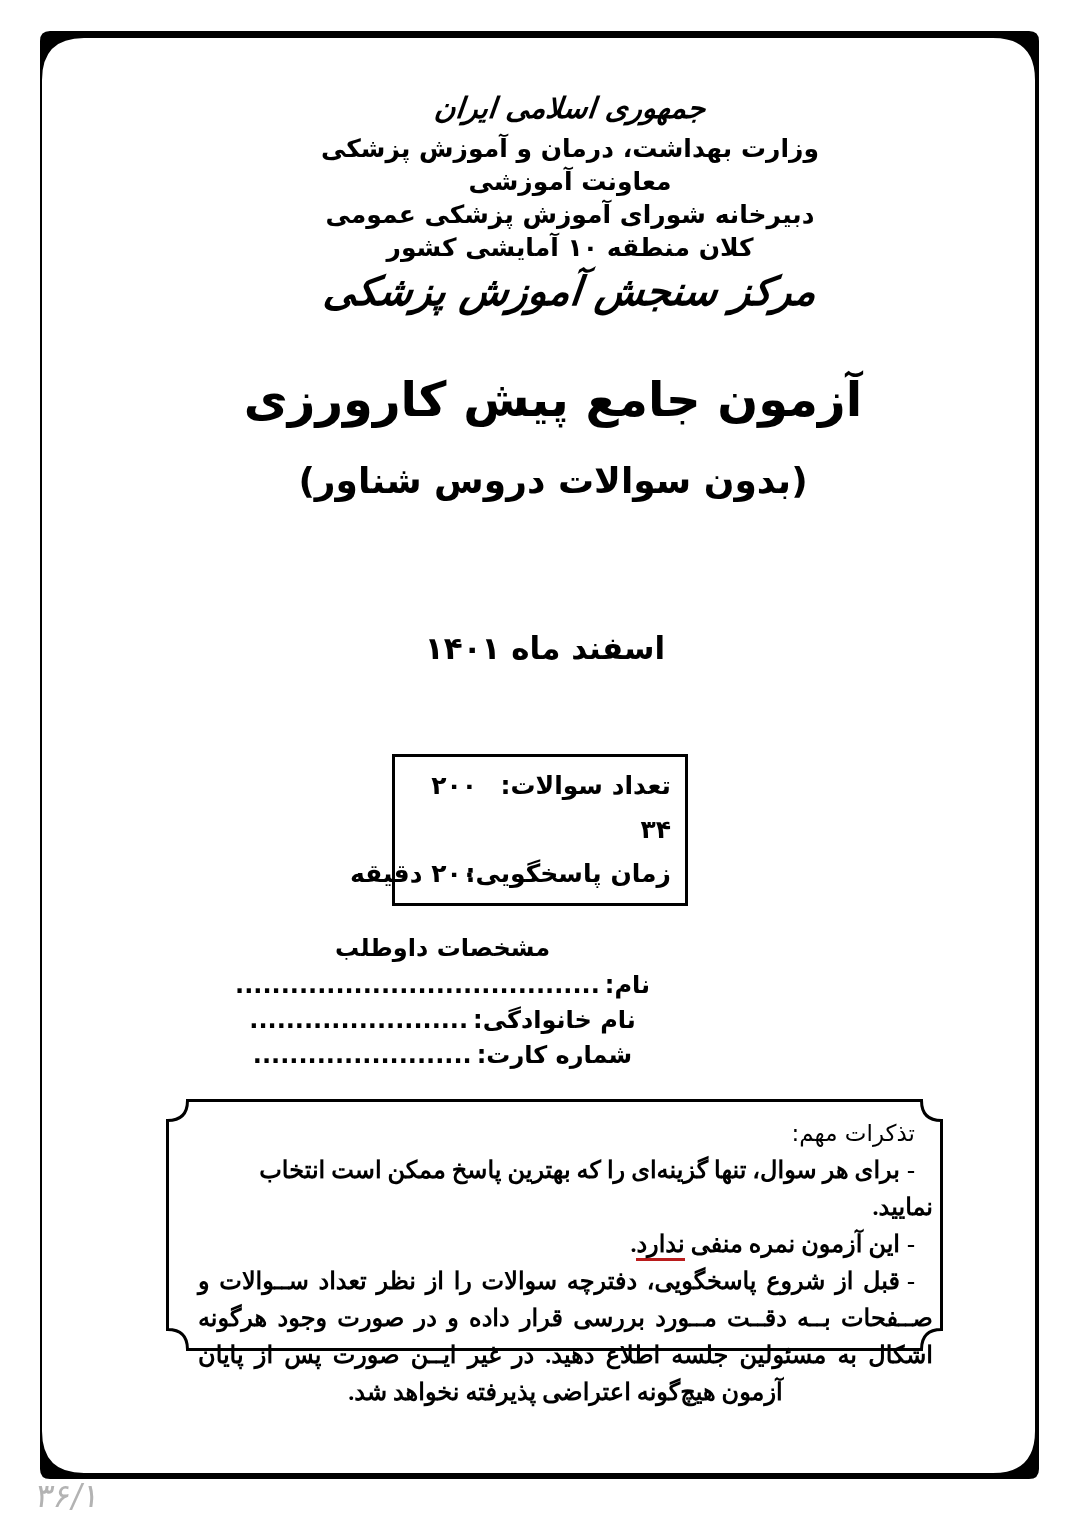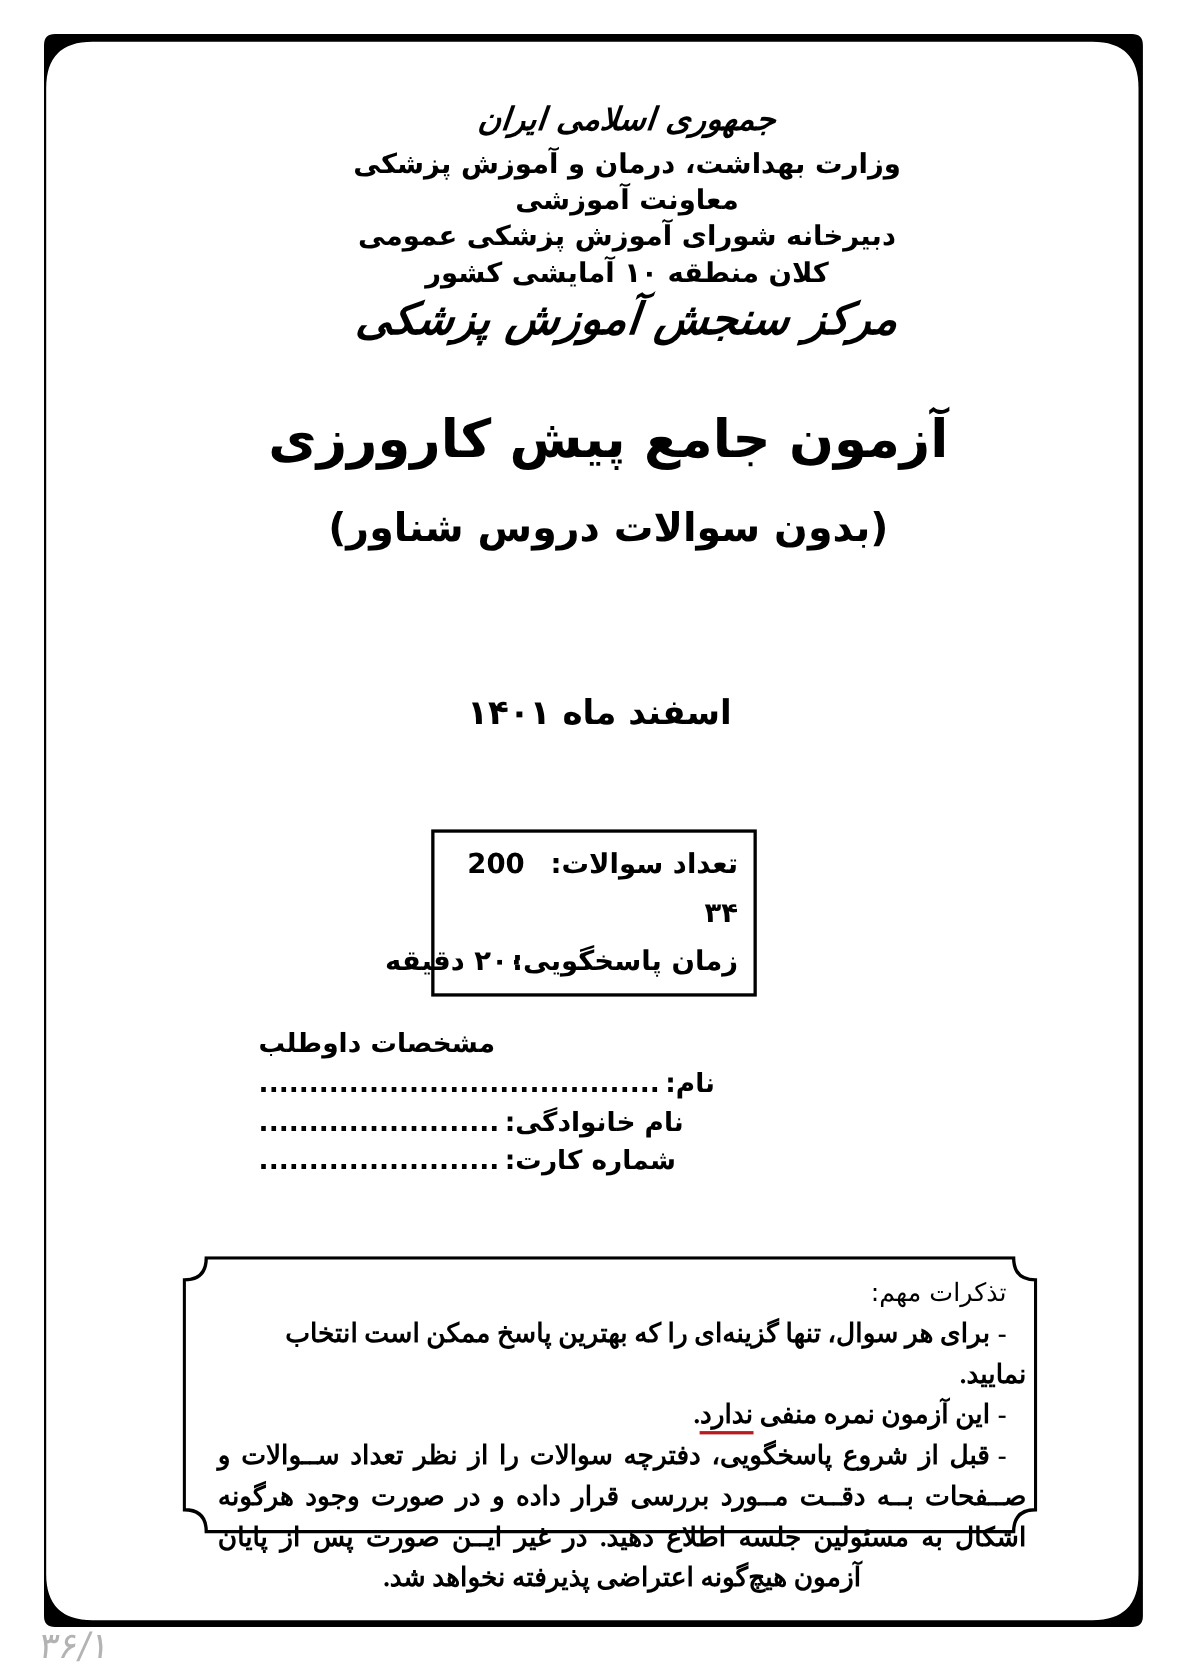--- a/index.html
+++ b/index.html
@@ -19,26 +19,26 @@
   .exam-subtitle{position:absolute;left:0;top:455px;width:1106px;text-align:center;direction:rtl;
     font-size:36px;font-weight:bold;line-height:52px;}
   .exam-date{position:absolute;left:0;top:630px;width:1090px;text-align:center;direction:rtl;
     font-size:31px;font-weight:bold;}
   
   .info-box{position:absolute;left:392px;top:754px;width:268px;height:133px;border:3px solid #000;
     padding:7px 14px 6px 8px;direction:rtl;font-weight:bold;font-size:25px;}
   .info-row{display:flex;gap:8px;line-height:44px;white-space:nowrap;}
   .info-row .lbl{min-width:186px;}
   
-  .candidate{position:absolute;right:430px;top:931px;direction:rtl;text-align:left;
+  .candidate{position:absolute;right:430px;top:931px;direction:rtl;text-align:center;
     font-weight:bold;font-size:24px;line-height:35px;}
   .cand-heading{margin-bottom:2px;}
   .cand-field .fdots{margin-right:5px;letter-spacing:1px;}
   
-  .notes-wrap{position:absolute;left:166px;top:1142px;width:777px;height:252px;}
+  .notes-wrap{position:absolute;left:166px;top:1099px;width:777px;height:252px;}
   .notes-frame{position:absolute;left:0;top:0;}
   .notes-content{position:absolute;right:10px;left:30px;top:16px;direction:rtl;font-size:24px;line-height:37px;}
   .notes-heading{text-indent:18px;font-weight:normal;font-size:23px;}
   .bullet{margin:0;text-indent:18px;font-weight:bold;text-align:right;font-family:Liberation Serif, serif;}
   .bullet .dash{margin-left:7px;}
   .bullet.justify{text-align:justify;text-align-last:center;padding-left:2px;}
   .u{border-bottom:3px solid #b91c1c;padding-bottom:1px;}
   
   .footer-num{position:absolute;left:36px;top:1476px;font-size:33px;color:#b3b3b3;
     direction:ltr;transform:skewX(-8deg);letter-spacing:1px;}
@@ -60,21 +60,21 @@
   <div class="callig-bottom">مرکز سنجش آموزش پزشکی</div>
 </div>
 
 <h1 class="exam-title">آزمون جامع پیش کارورزی</h1>
 <div class="exam-subtitle">(بدون سوالات دروس شناور)</div>
 <div class="exam-date">اسفند ماه ۱۴۰۱</div>
 
 <div class="info-box">
   <div class="info-row">
     <span class="lbl">تعداد سوالات:</span>
-    <span class="val">200</span>
+    <span class="val">۲۰۰</span>
   </div>
   <div class="info-row">
     <span class="val">۳۴</span>
   </div>
   <div class="info-row">
     <span class="lbl">زمان پاسخگویی:</span>
     <span class="val">۲۰۰ دقیقه</span>
   </div>
 </div>
 

